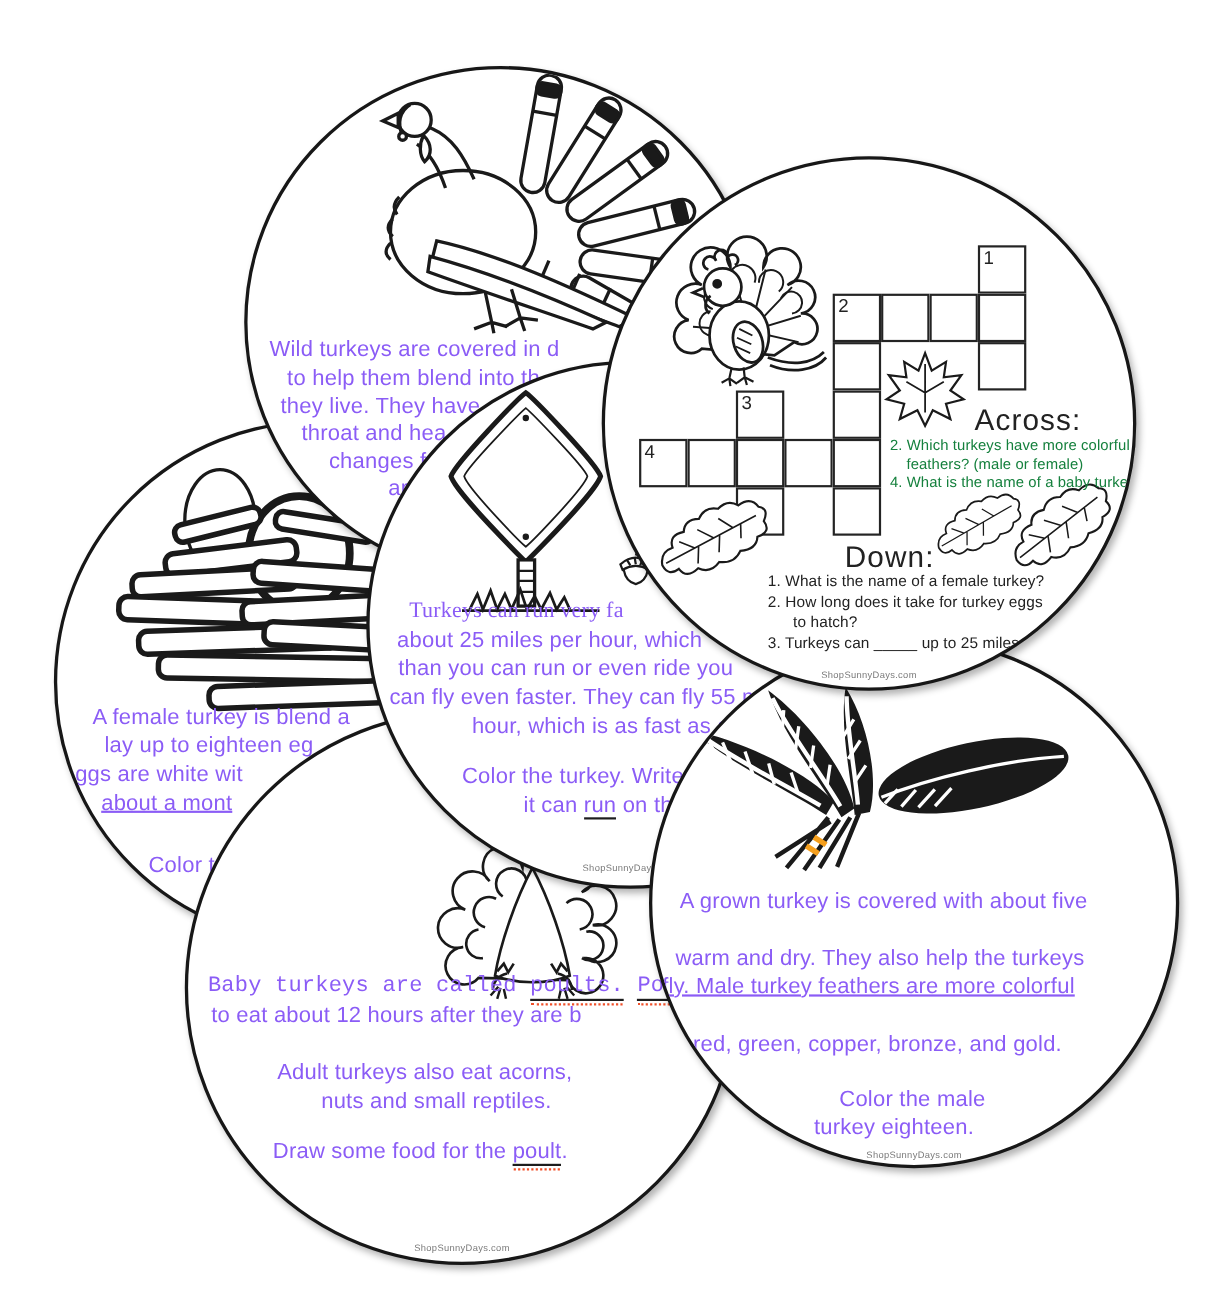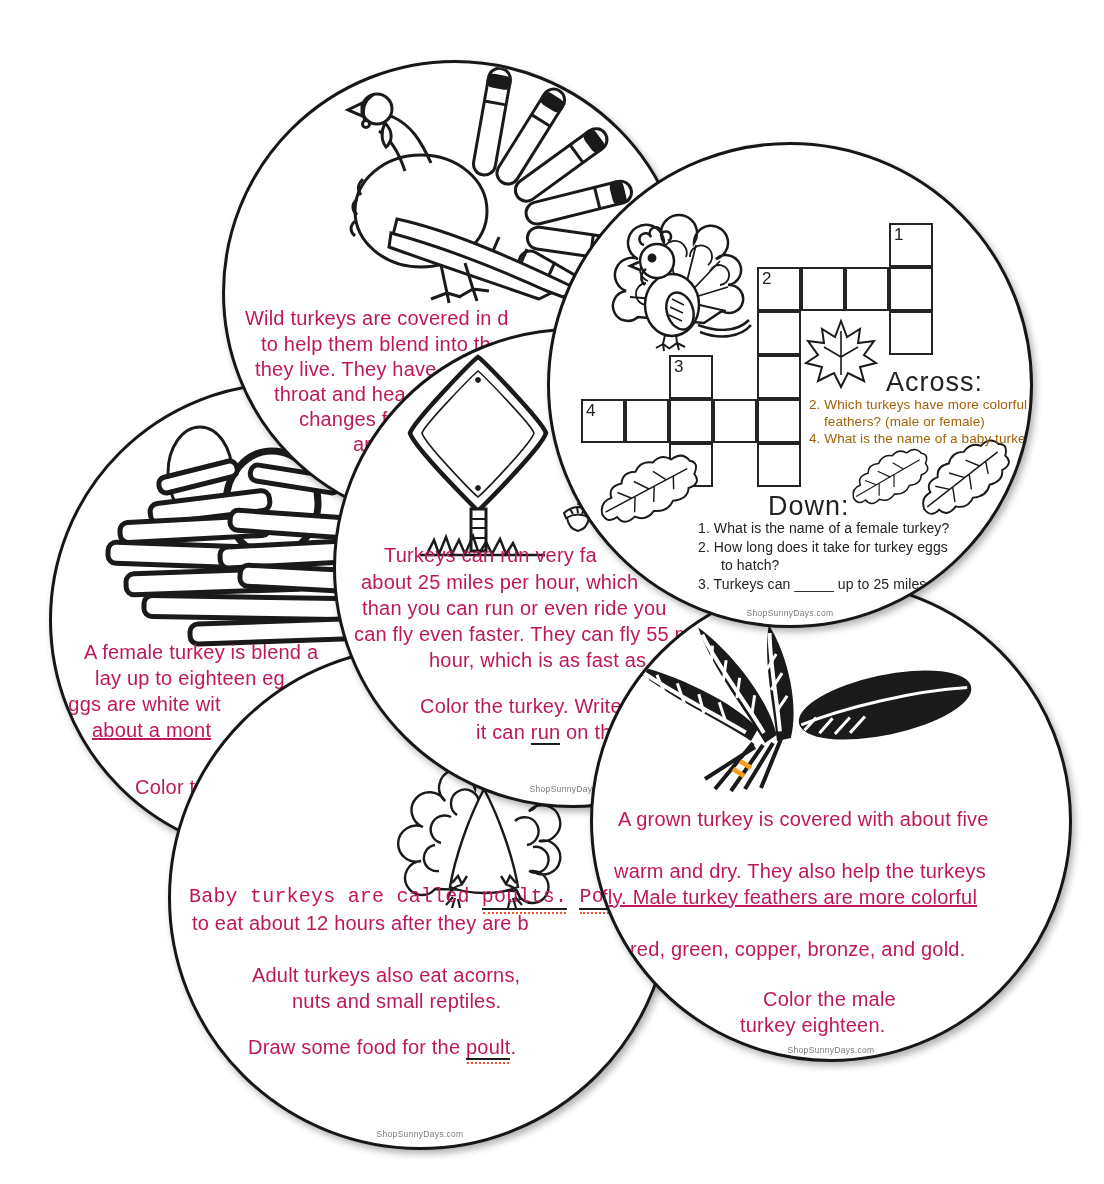--- a/index.html
+++ b/index.html
@@ -1,22 +1,22 @@
 <!DOCTYPE html>
 <html><head>
 <meta charset="utf-8">
 <style>
   html,body{margin:0;padding:0;background:#fff;}
   .stage{position:relative;width:1104px;height:1184px;background:#fff;overflow:hidden;
          font-family:"Liberation Sans",sans-serif;color:#1d1d1d;}
   .card{position:absolute;background:#fff;border:3px solid #171717;border-radius:50%;
         overflow:hidden;box-shadow:3px 4px 7px rgba(0,0,0,.30);}
-  .ln{position:absolute;white-space:pre;font-size:20px;line-height:1.2;letter-spacing:.2px;color:#be185d;}
+  .ln{position:absolute;white-space:pre;font-size:20px;line-height:1.2;letter-spacing:.2px;color:#8b5cf6;}
   .hd{position:absolute;white-space:pre;font-size:27px;letter-spacing:1px;color:#222;}
-  .clue{position:absolute;white-space:pre;font-size:13.5px;letter-spacing:.1px;color:#a16207;}
+  .clue{position:absolute;white-space:pre;font-size:13.5px;letter-spacing:.1px;color:#15803d;}
   .clue2{position:absolute;white-space:pre;font-size:14px;letter-spacing:.1px;color:#222;}
   .wm{position:absolute;left:0;width:100%;text-align:center;font-size:8.5px;color:#7a7a7a;letter-spacing:.3px;}
   .cell{position:absolute;width:44px;height:44px;border:2.5px solid #242424;background:#fff;box-sizing:border-box;}
   .cnum{position:absolute;left:3px;top:0px;font-size:17px;color:#222;}
   .u{border-bottom:2.5px solid #1d1d1d;}
   .sq{position:relative;}
   .sq::after{content:"";position:absolute;left:1px;right:1px;bottom:-6px;border-top:2.2px dotted #f0502a;}
   svg{position:absolute;overflow:visible;}
   .art{stroke:#1a1a1a;fill:#fff;}
 </style>
@@ -154,21 +154,21 @@
       </g>
     </svg>
     <svg style="left:222px;top:166px;width:40px;height:38px;" viewBox="0 0 40 38">
       <g class="art" stroke-width="2">
         <path d="M20,8 q2,-6 6,-7" fill="none"></path>
         <path d="M6,16 Q20,4 34,16 L32,21 Q20,14 8,21 Z"></path>
         <path d="M9,21 Q11,32 20,34 Q29,32 31,21" fill="none"></path>
         <path d="M12,12 l3,5 M19,10 l1,6 M26,12 l-2,5" fill="none"></path>
       </g>
     </svg>
-    <div class="ln" style="left:48px;top:212px;">Turkeys can run very fa</div>
+    <div class="ln" style="left:36px;top:212px;font-family:Liberation Serif, serif;">Turkeys can run very fa</div>
     <div class="ln" style="left:25px;top:239px;">about 25 miles per hour, which</div>
     <div class="ln" style="left:26px;top:265px;">than you can run or even ride you</div>
     <div class="ln" style="left:18px;top:291px;">can fly even faster. They can fly 55 miles per</div>
     <div class="ln" style="left:93px;top:317px;">hour, which is as fast as a car!</div>
     <div class="ln" style="left:84px;top:363px;">Color the turkey. Write how fast</div>
     <div class="ln" style="left:140px;top:389px;"><span>it can </span><span class="u">run</span><span> on the sign.</span></div>
     <div class="wm" style="top:453px;">ShopSunnyDays.com</div>
   </div>
 
   <div class="card" style="left:590px;top:580px;width:476px;height:476px;">

